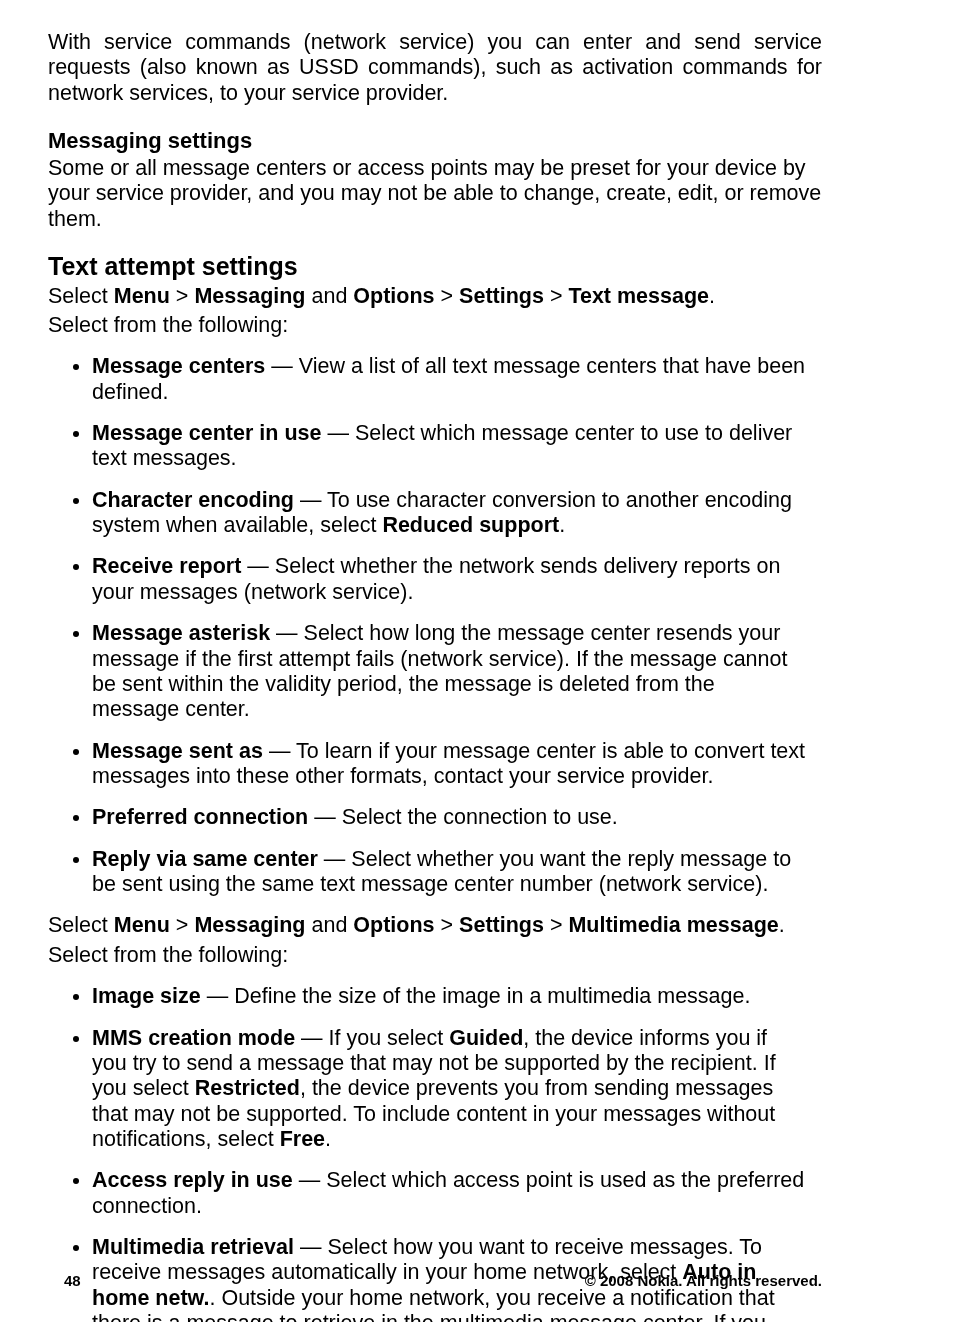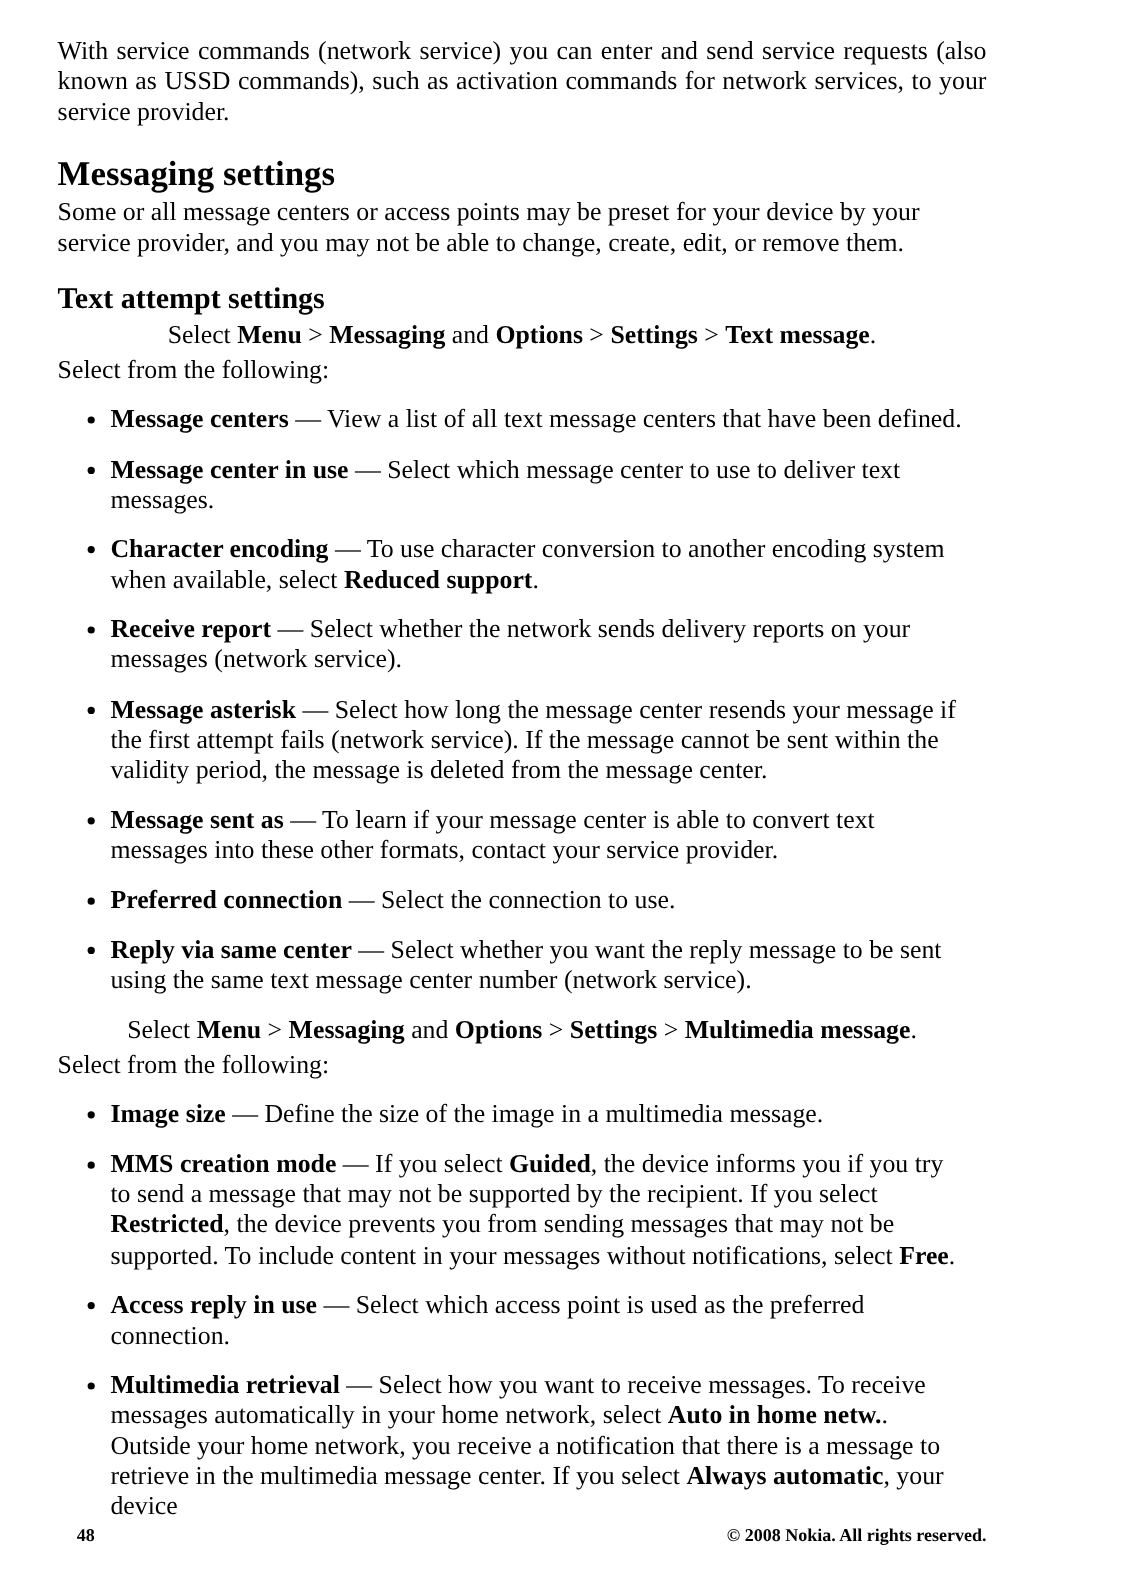--- a/index.html
+++ b/index.html
@@ -9,46 +9,44 @@
     color: #000;
     font-family: Arial, Helvetica, sans-serif;
   }
   .page {
     width: 870px;
     height: 1322px;
     box-sizing: border-box;
     padding: 30px 48px 0 48px;
     position: relative;
     line-height: 1.18;
-    font-family: Liberation Serif, serif;
   }
   .intro {
     font-size: 21.5px;
     text-align: justify;
     text-justify: inter-word;
   }
   h1 {
-    font-size: 29px;
+    font-size: 22px;
     font-weight: 700;
     margin: 22px 0 2px 0;
   }
   .p1, .p2, .follow {
     font-size: 21.5px;
     margin: 2px 0 8px 0;
   }
   .p1 { text-align: justify; }
   h2 {
     font-size: 25px;
     font-weight: 700;
     margin: 20px 0 2px 0;
   }
   .select-path {
     font-size: 21.5px;
     margin: 0 0 4px 0;
-    text-align: center;
   }
   .b { font-weight: 700; }
   ul {
     margin: 4px 0 0 0;
     padding-left: 28px;
     font-size: 21.5px;
   }
   li {
     margin: 16px;
     padding: 0;

